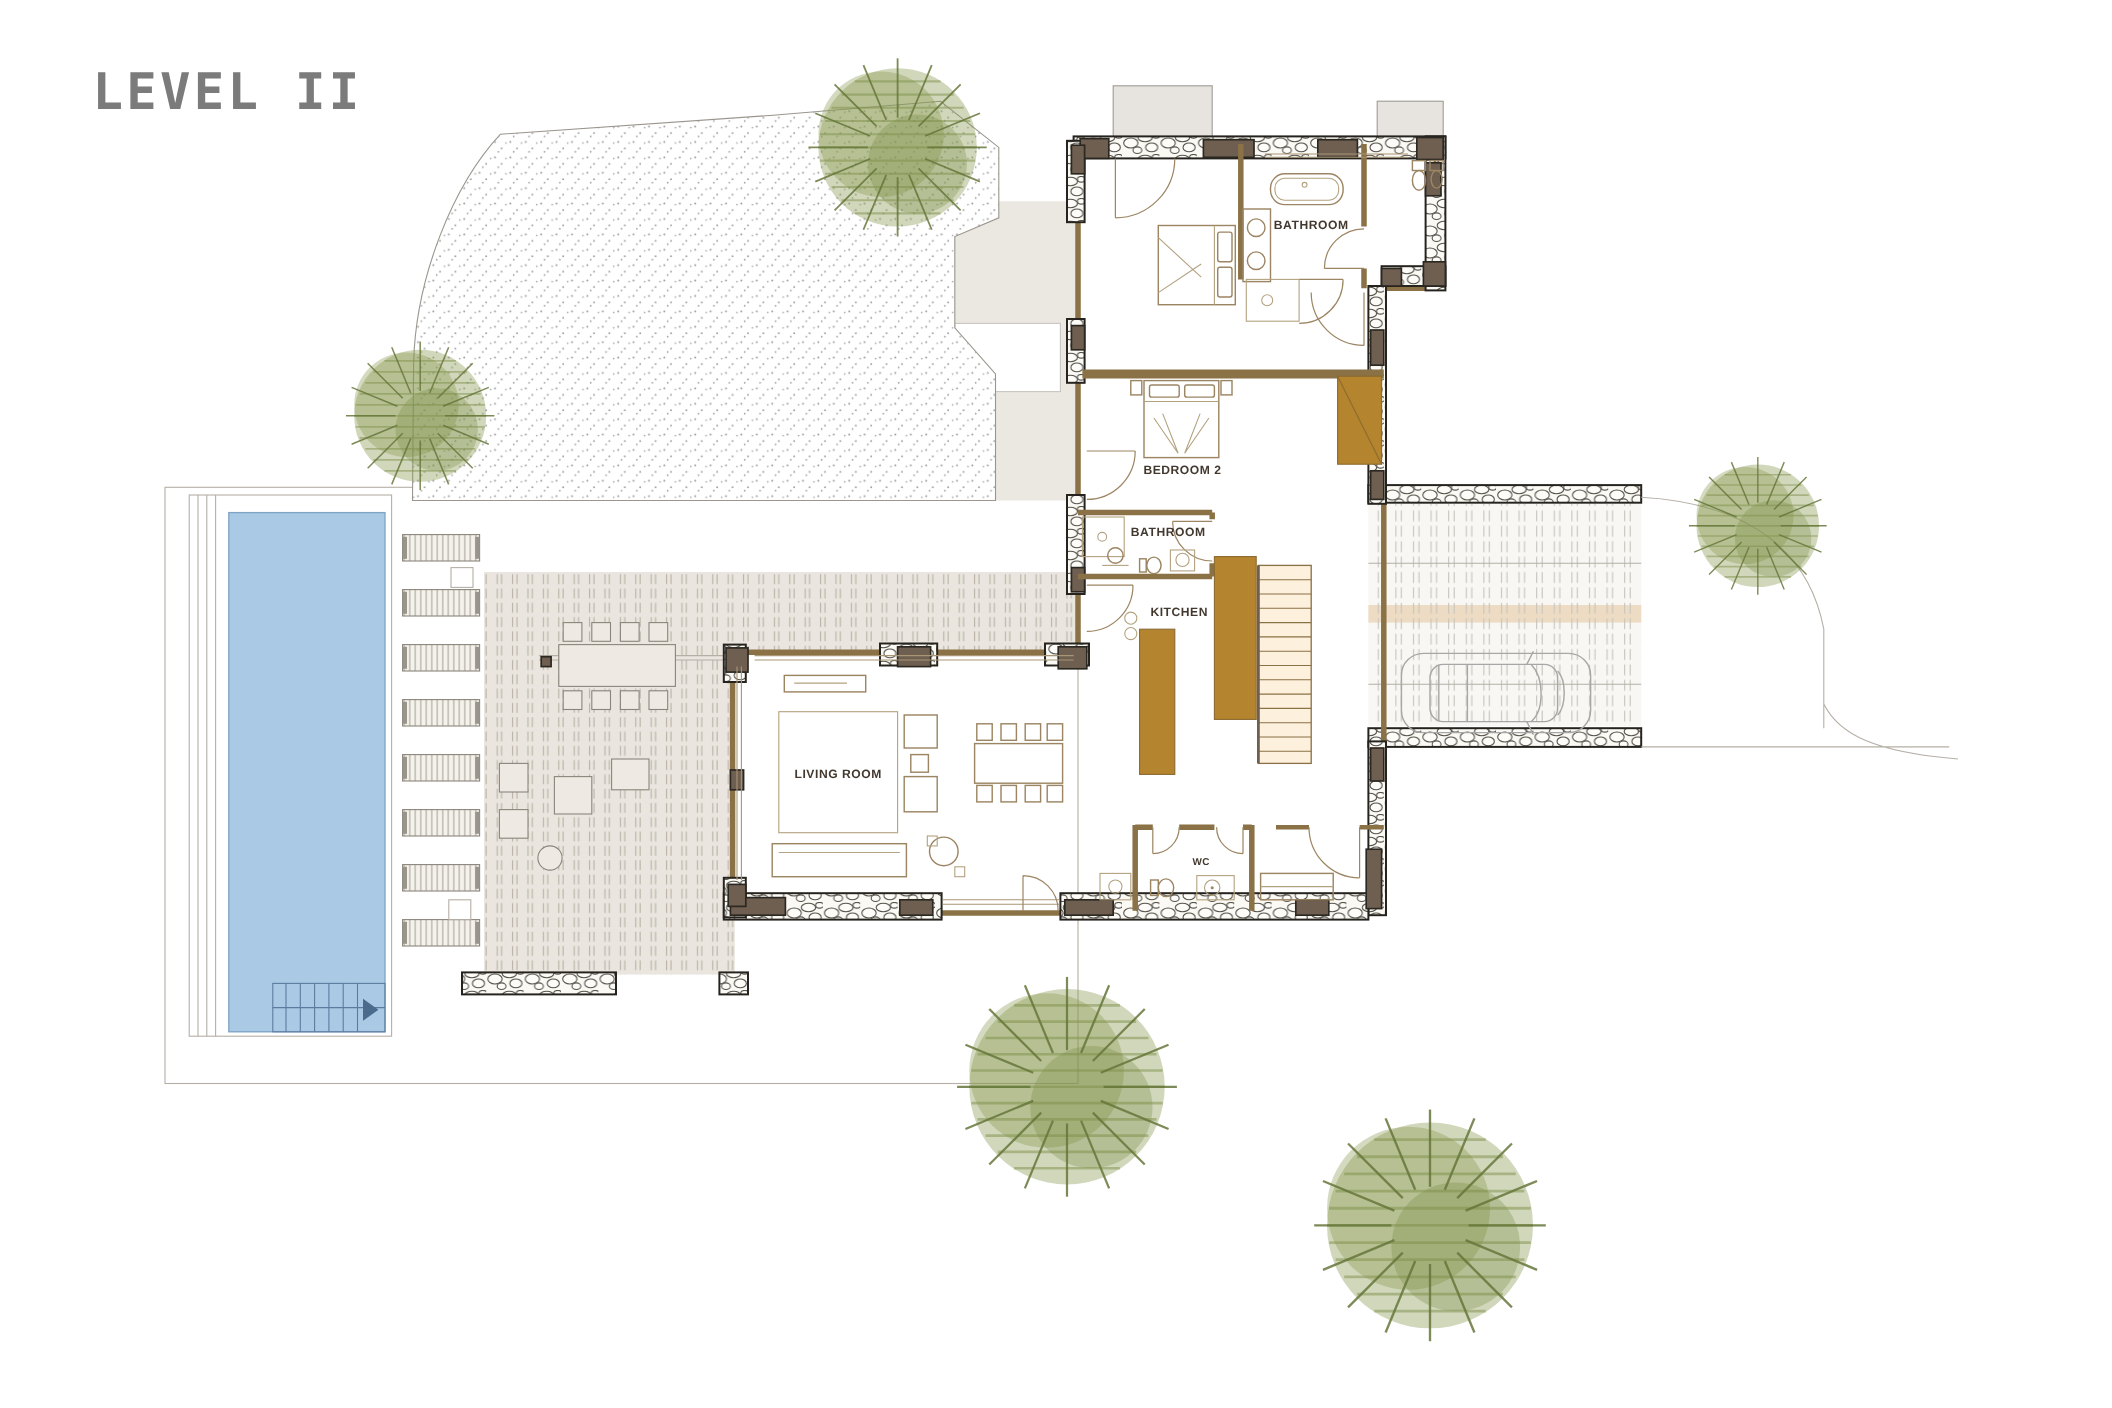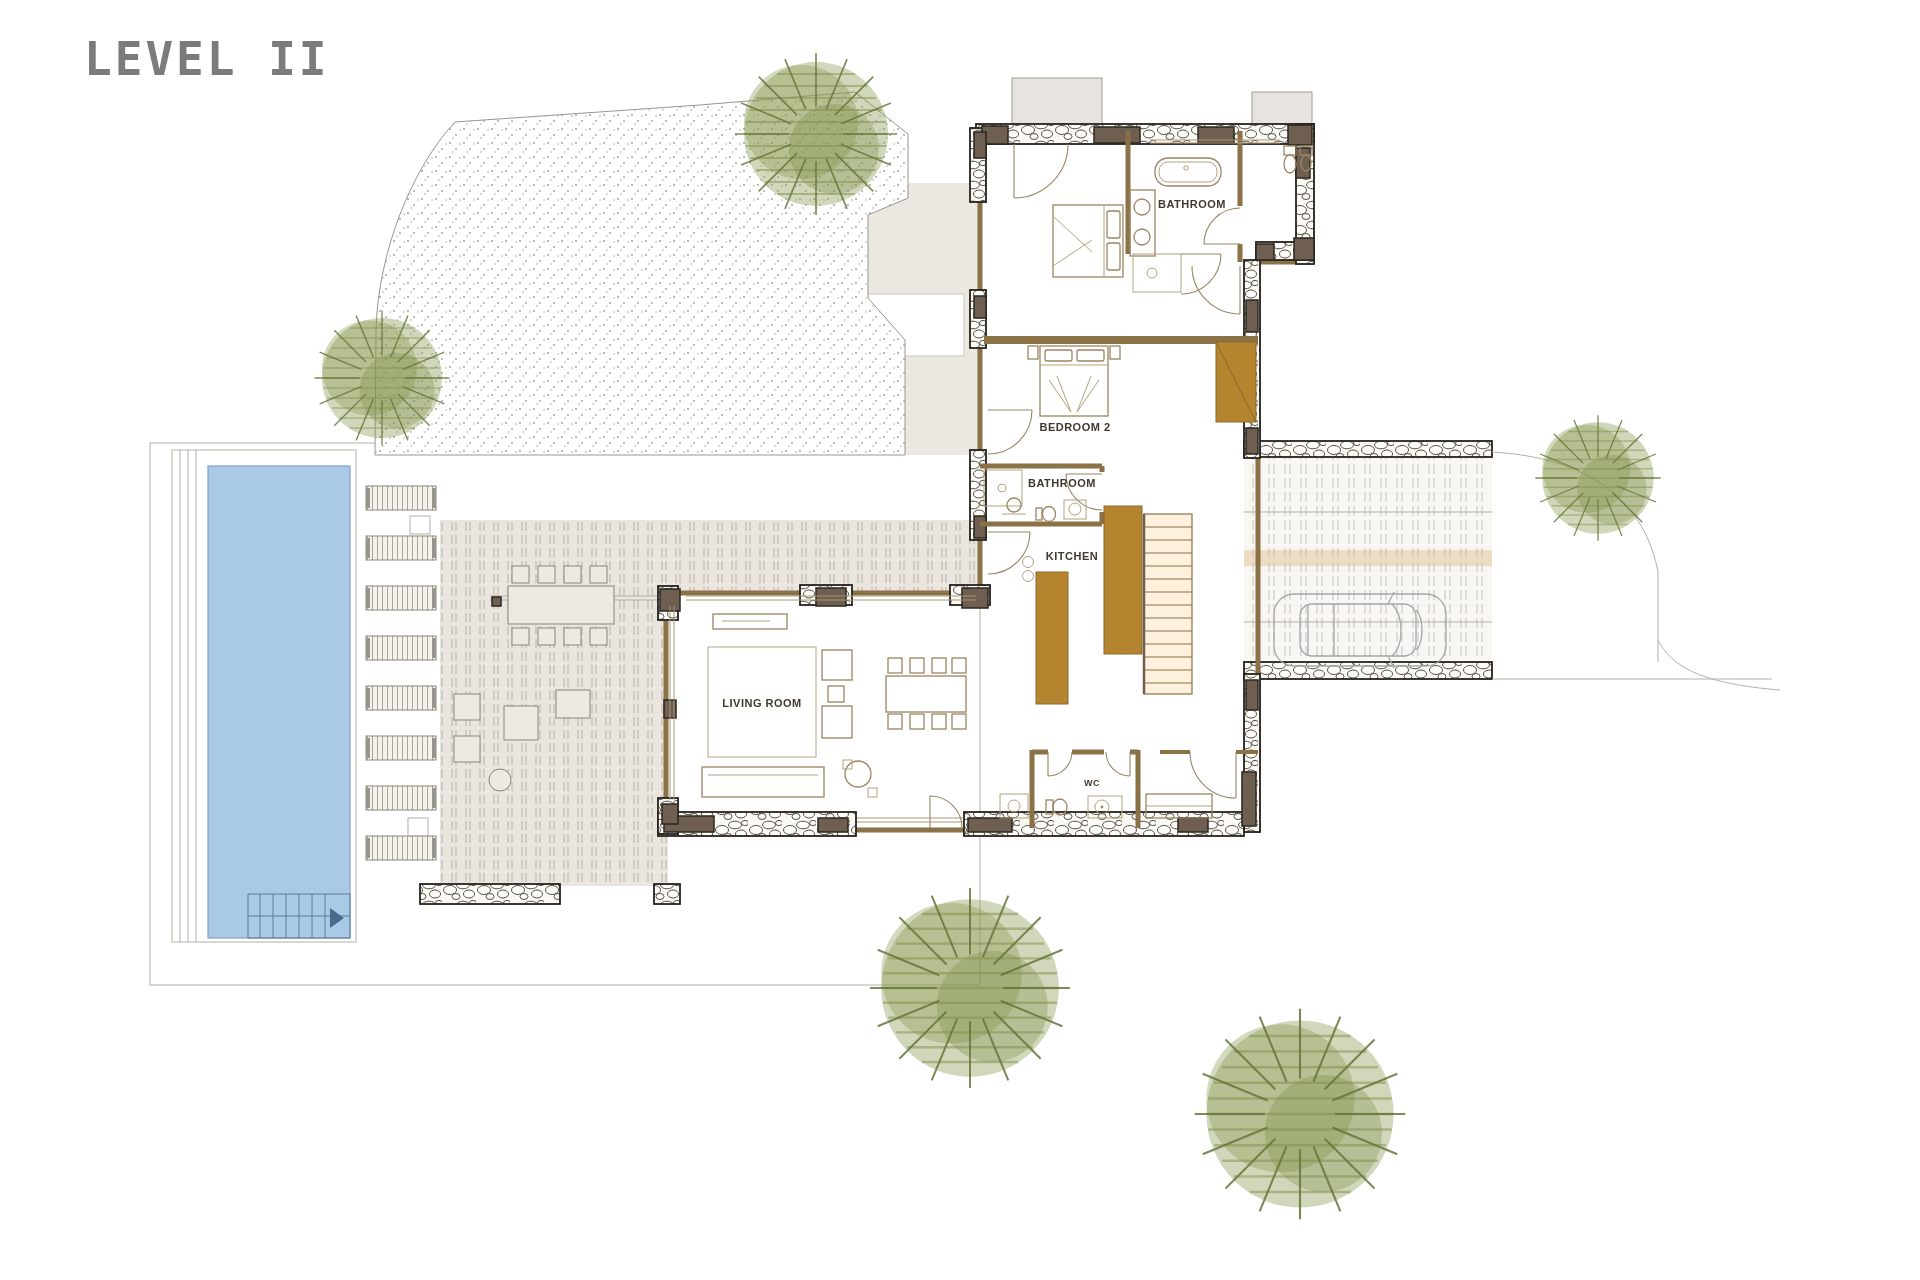--- a/index.html
+++ b/index.html
@@ -1,19 +1,19 @@
 <!DOCTYPE html>
 <html style="--floor: #fbe3c6; --wall: #8a7146; --wood: #b4842e; --dark: #6e5f50; --pool: #a9c9e5; --terrace: #ebe7e1; --deckbg: #eae6df; --deckline: #bdb5a9; --stonebg: #fbf9f4; --tree: #8a9a56; --treeline: #66773a; --title: #7b7b7b; --label: #42382e;"><head>
 <meta charset="utf-8">
 <style>
   html,body{margin:0;padding:0;background:#fff;}
   .canvas{position:relative;width:1920px;height:1280px;background:#fff;overflow:hidden;
           font-family:"Liberation Sans",sans-serif;}
   .plan-svg{position:absolute;left:0;top:0;}
-  .page-title{position:absolute;left:84px;top:32px;font:600 46px "DejaVu Sans Mono",monospace;
+  .page-title{position:absolute;left:84px;top:56px;font:600 46px "DejaVu Sans Mono",monospace;
               color:var(--title,#7b7b7b);letter-spacing:3px;white-space:pre;}
   
   .f-floor{fill:var(--floor,#fbe3c6);}
   .ter{fill:var(--terrace,#ebe7e1);}
   .pool{fill:var(--pool,#a9c9e5);stroke:#7fa3c4;stroke-width:1.2;}
   .wd{fill:var(--wood,#b4842e);stroke:#8a6a30;stroke-width:1;}
   .dk{fill:var(--dark,#6e5f50);stroke:#2b2721;stroke-width:1.5;}
   .stb{fill:url(#stones);stroke:#26231e;stroke-width:1.8;}
   .wallln{stroke:var(--wall,#8a7146);fill:none;}
   .fn{fill:none;stroke:#9c8563;stroke-width:1.3;}

